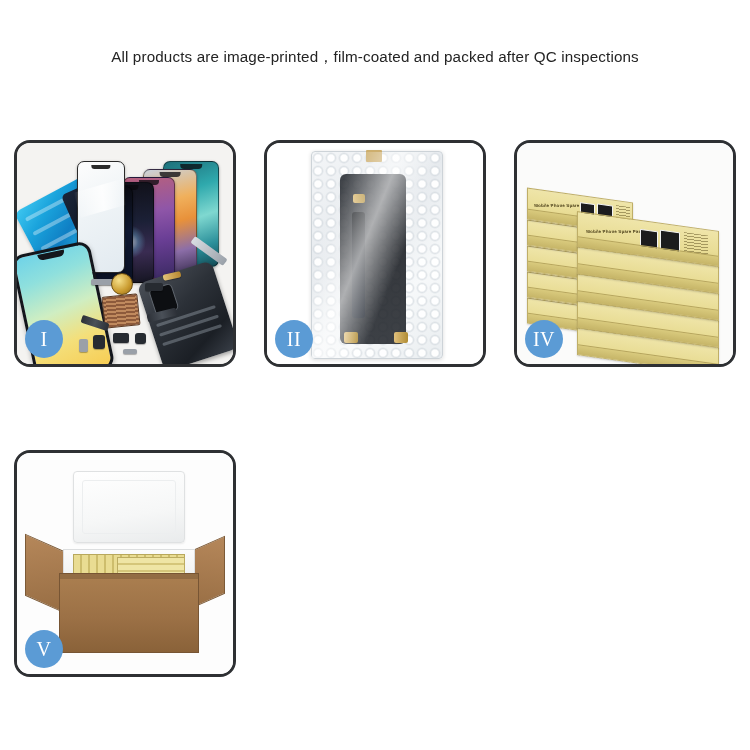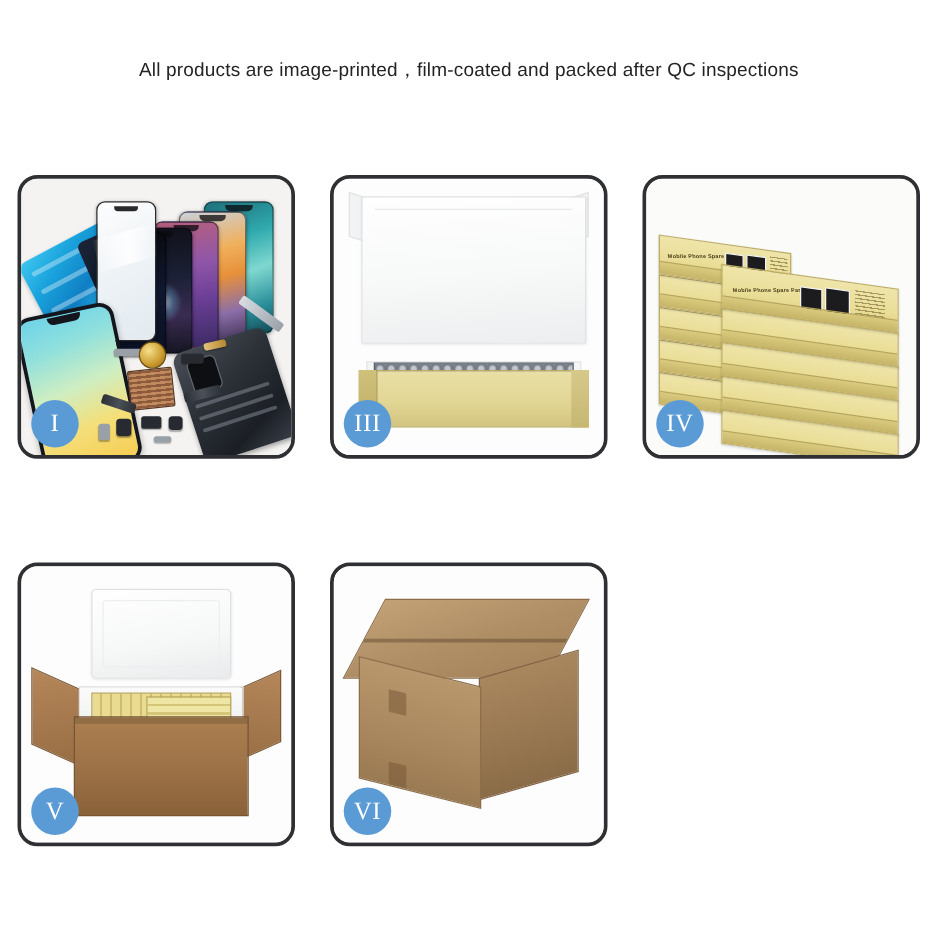--- a/index.html
+++ b/index.html
@@ -450,35 +450,35 @@
       <div class="part" style="left:76px; top:192px; width:12px; height:14px; border-radius:3px;"></div>
       <div class="part light" style="left:62px; top:196px; width:9px; height:13px; border-radius:2px;"></div>
       <div class="part" style="left:96px; top:190px; width:16px; height:10px;"></div>
       <div class="part" style="left:118px; top:190px; width:11px; height:11px; border-radius:3px;"></div>
       <div class="part light" style="left:106px; top:206px; width:14px; height:5px;"></div>
       <div class="tweezers"></div>
     </div>
     <div class="badge">I</div>
   </div>
 
-
   <div class="panel">
-    <div class="panel-stage p3-bg">
-      <div class="lid-flapL"></div>
-      <div class="lid-flapR"></div>
-      <div class="lid-white"></div>
-      <div class="inner-white-wall"></div>
-      <div class="bubble-fill"></div>
-      <div class="box-base-3">
-        <span class="left-face"></span>
-        <span class="right-face"></span>
+    <div class="panel-stage p2-bg">
+      <div class="bubble-pack">
+        <span class="inner-part"></span>
+        <span class="cable-run"></span>
+        <span class="conn c1"></span>
+        <span class="conn c2"></span>
+        <span class="conn c3"></span>
+        <span class="tape"></span>
+        <span class="gloss"></span>
       </div>
     </div>
-    <div class="badge">III</div>
+    <div class="badge">II</div>
   </div>
+
 
   <div class="panel">
     <div class="panel-stage p4-bg">
       <div class="stack">
         <div class="sbox bl5">
             <span class="side"></span>
           </div>
         <div class="sbox bl4">
             <span class="side"></span>
           </div>
@@ -526,26 +526,14 @@
       <div class="flap-r"></div>
       <div class="foam-lid"></div>
       <div class="foam-rim"></div>
       <div class="yellow-inner"></div>
       <div class="yellow-inner2"></div>
       <div class="carton-body"></div>
     </div>
     <div class="badge">V</div>
   </div>
 
-  <div class="panel">
-    <div class="panel-stage p6-bg">
-      <div class="carton-top">
-        <span class="seam"></span>
-      </div>
-      <div class="carton-side"></div>
-      <div class="carton-front"></div>
-      <div class="tape-patch t1"></div>
-      <div class="tape-patch t2"></div>
-    </div>
-    <div class="badge">VI</div>
-  </div>
 
 </div>
 
 </body></html>

